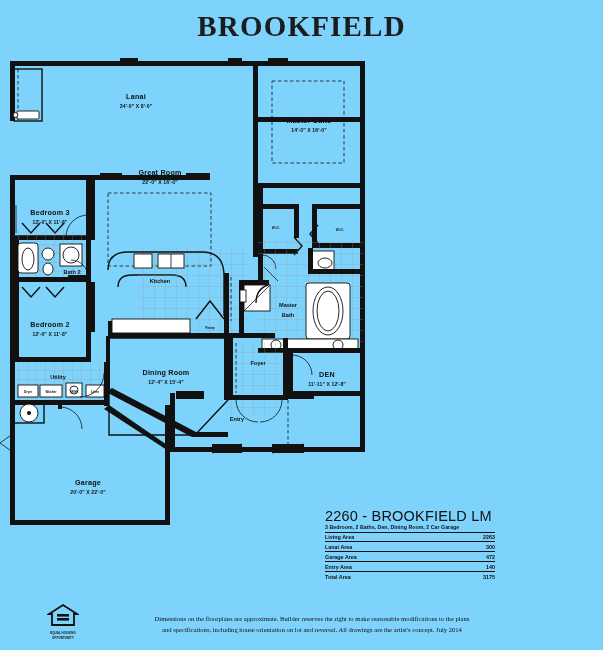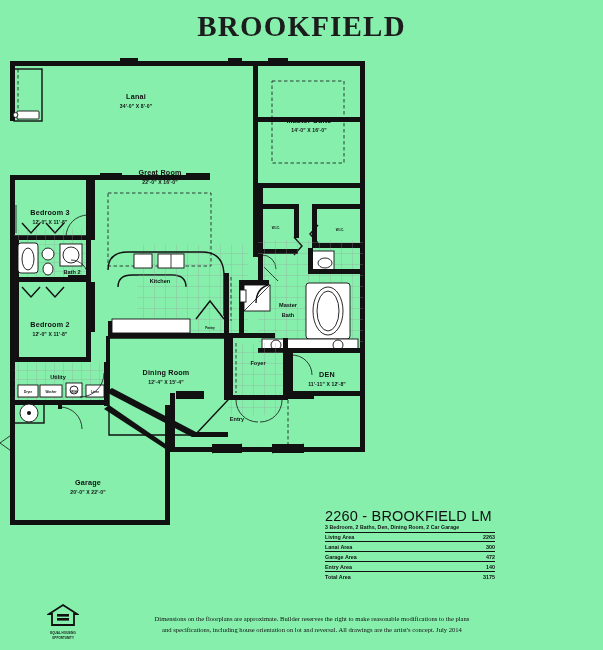--- a/index.html
+++ b/index.html
@@ -1,18 +1,18 @@
 <!DOCTYPE html>
 <html><head>
 <meta charset="utf-8">
 <style>
   html,body{margin:0;padding:0;background:#ffffff;}
   body{width:603px;height:650px;overflow:hidden;
        font-family:"Liberation Sans", sans-serif;color:#1a1a1a;}
-  .page{position:relative;width:603px;height:650px;background:#86efac;}
+  .page{position:relative;width:603px;height:650px;background:#7dd3fc;}
 
   .plan-title{
     position:absolute;top:10px;left:0;width:603px;text-align:center;
     font-family:"Liberation Serif", serif;font-weight:bold;
     font-size:29px;letter-spacing:1.2px;color:#1c1c1c;
   }
 
   .planwrap{position:absolute;top:55px;left:0;width:539px;height:470px;}
   svg.plan{display:block;}
 

